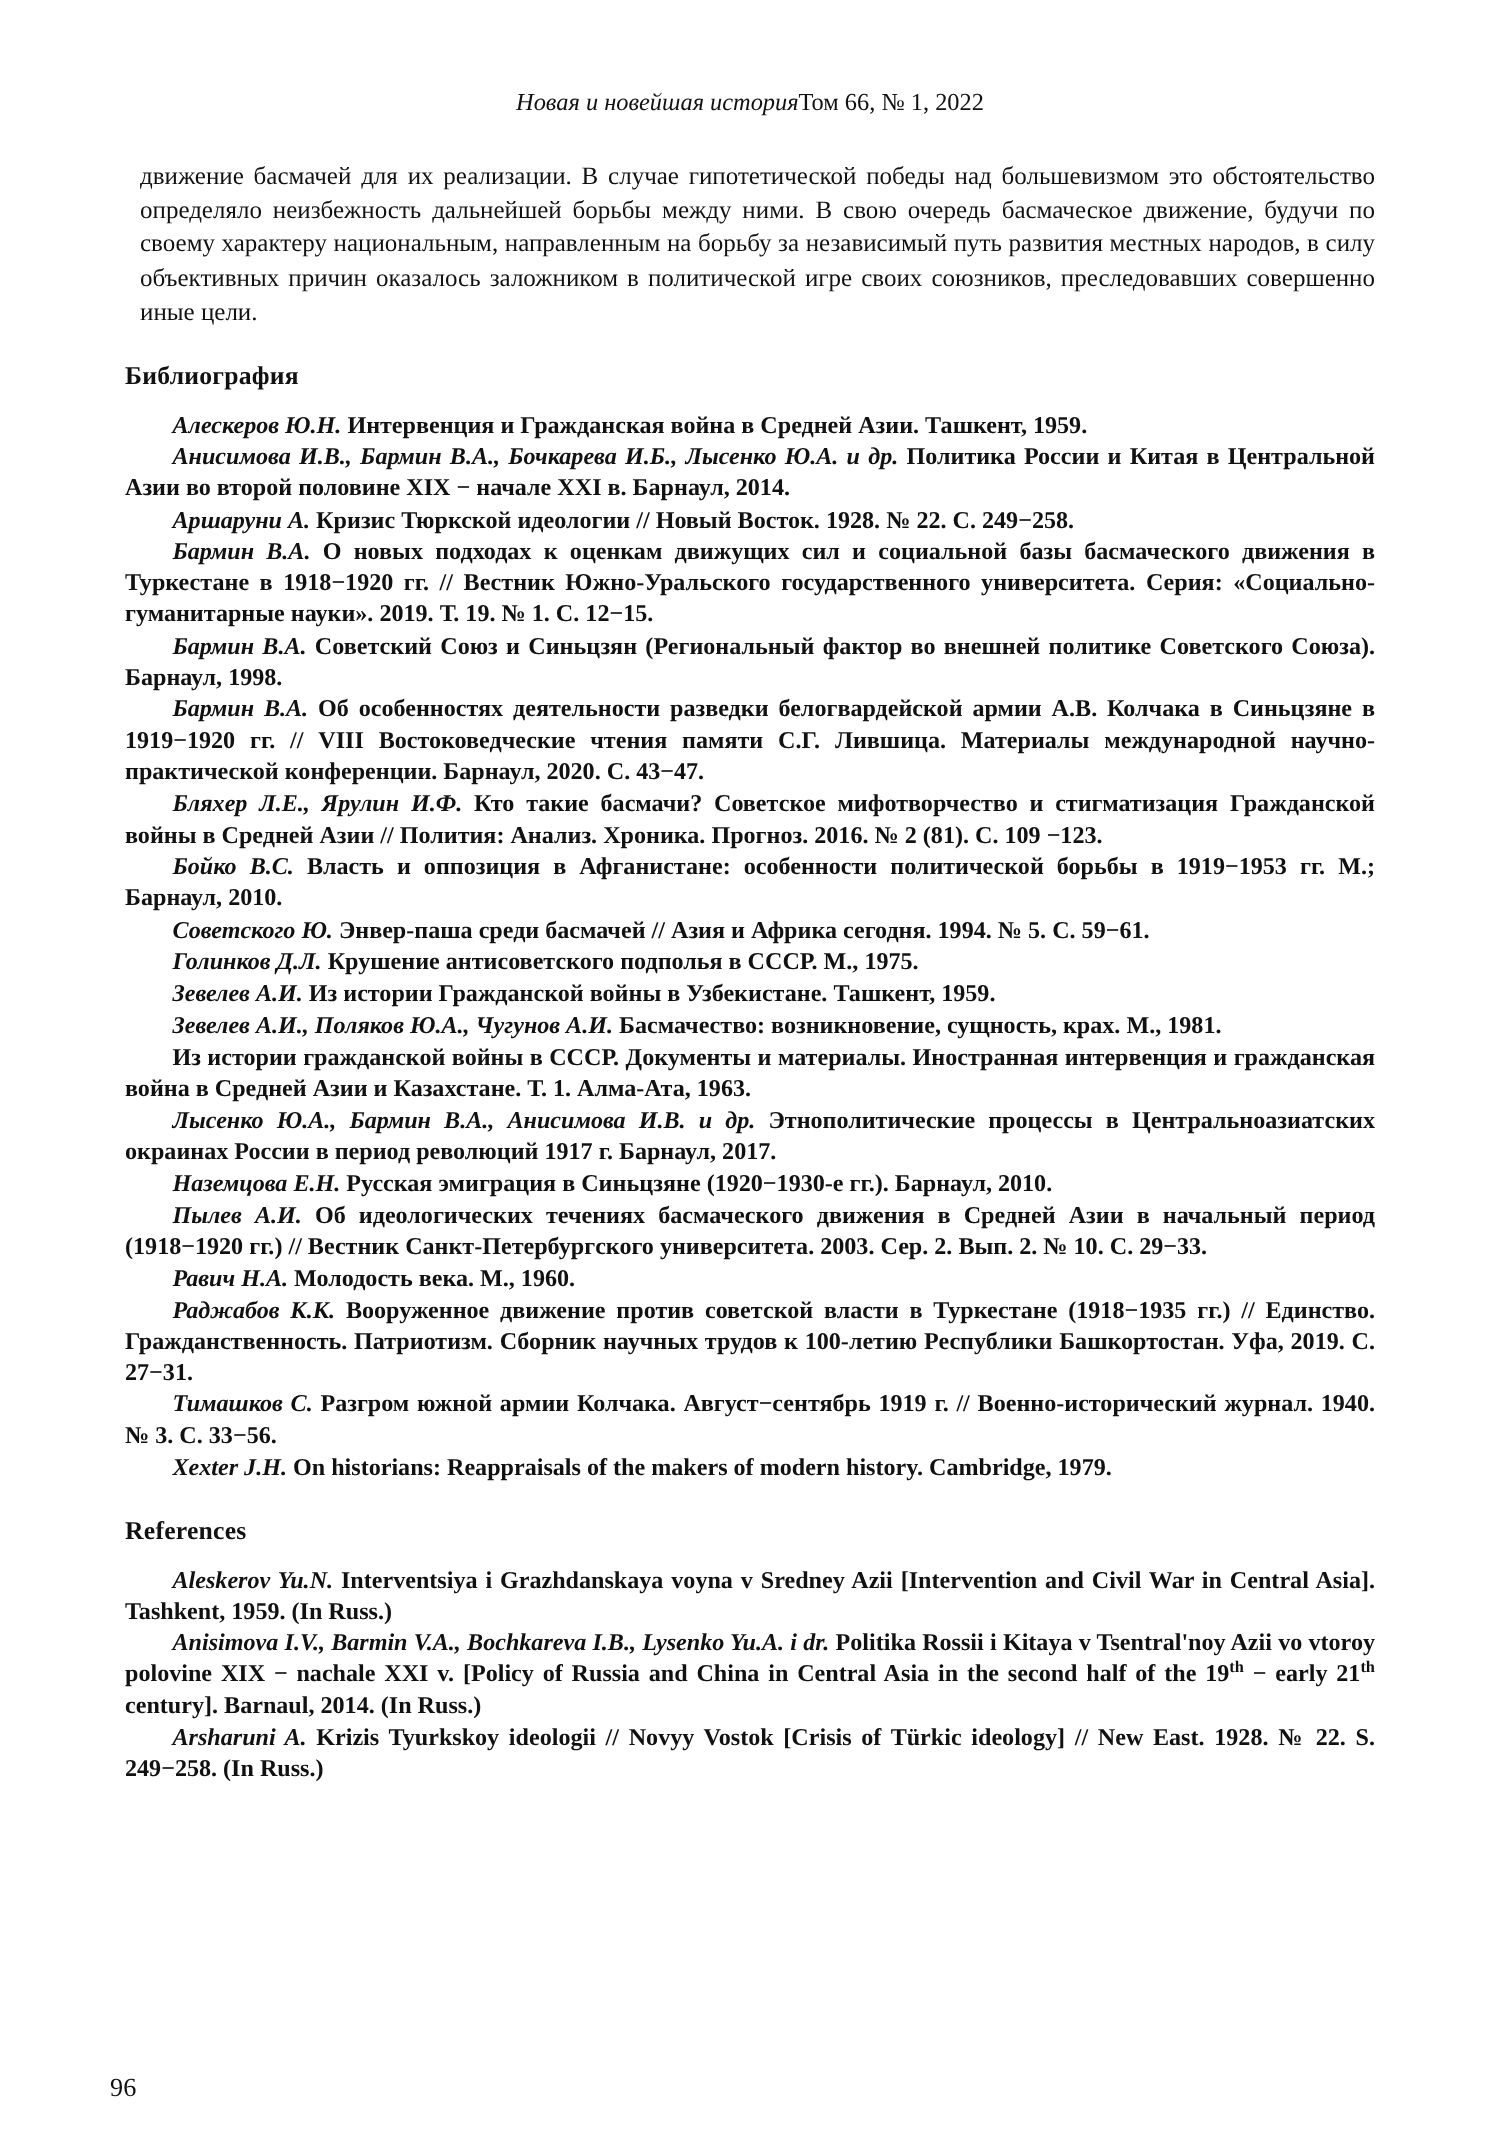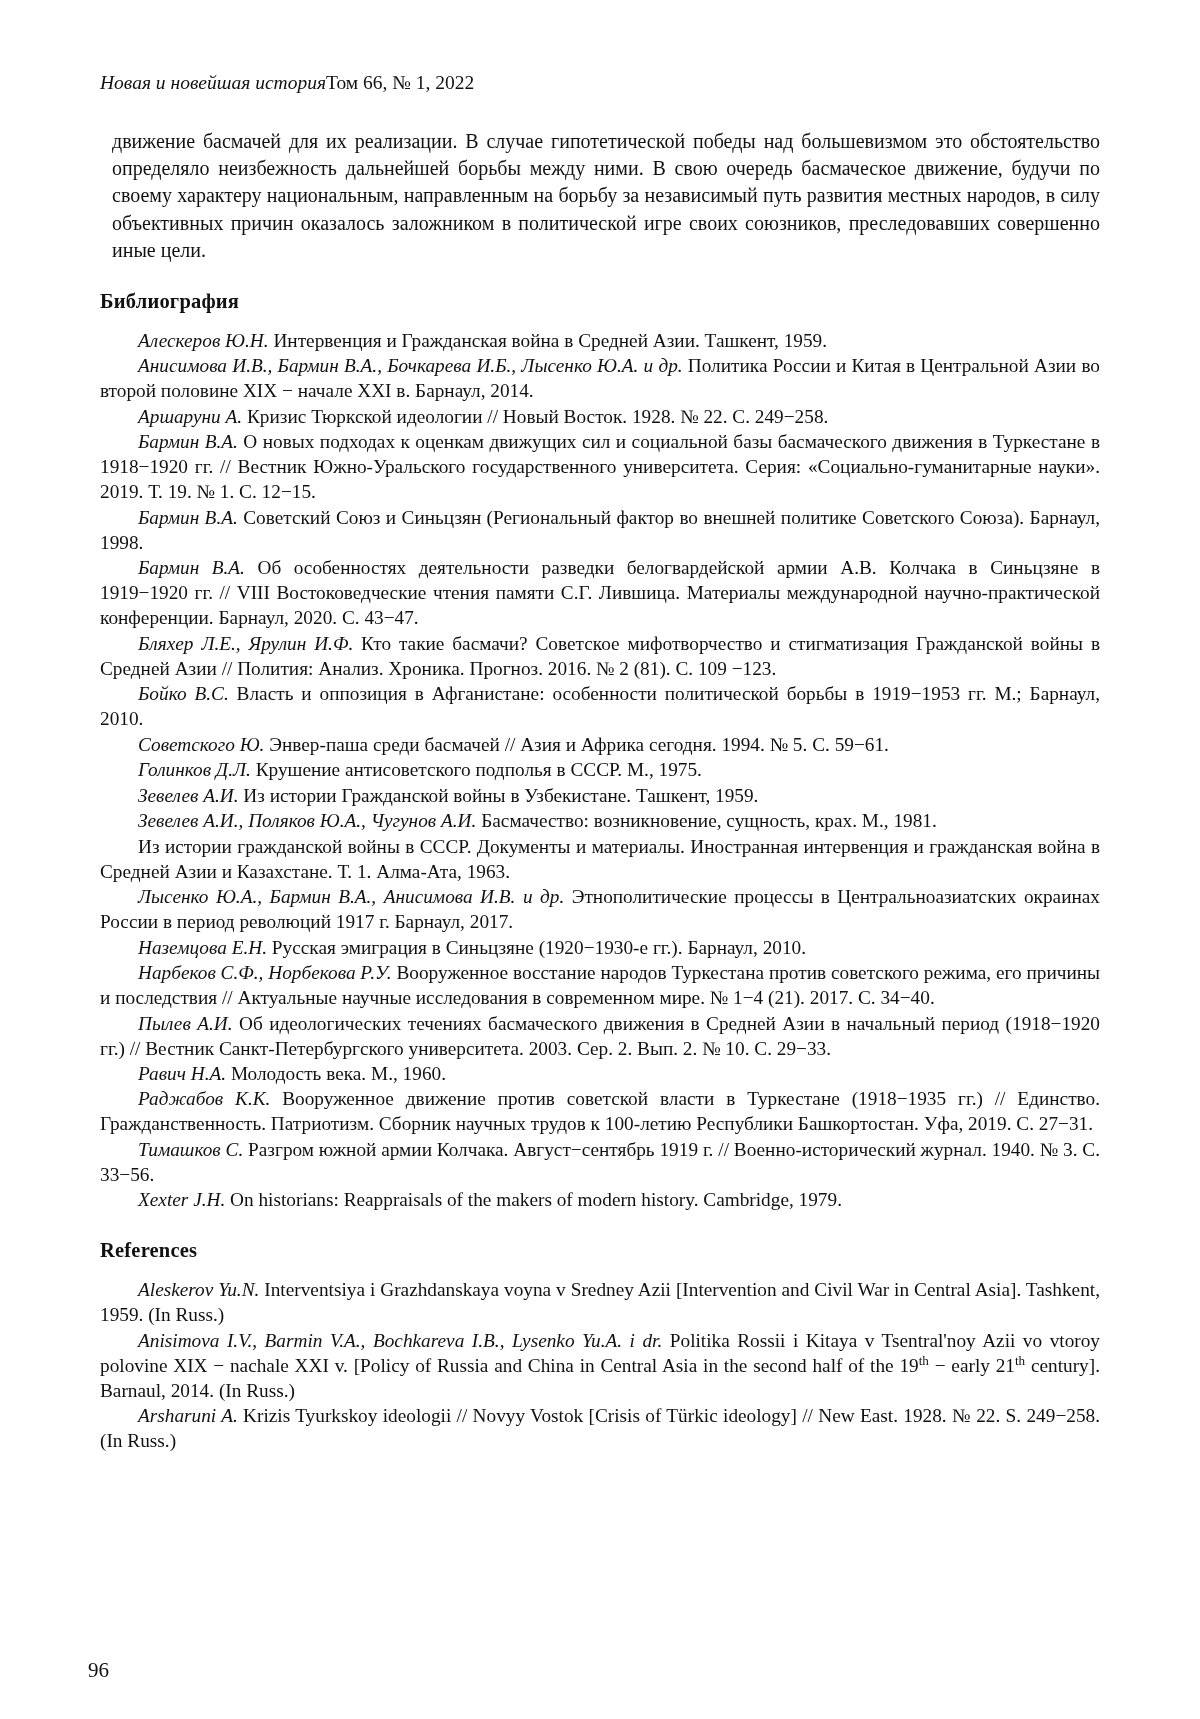--- a/index.html
+++ b/index.html
@@ -17,21 +17,21 @@
   .page {
     position: absolute;
     left: 0; top: 0;
     width: 1200px;
     height: 1719px;
     box-sizing: border-box;
     padding: 72px 100px 40px 100px;
   }
   .running-head {
     display: flex;
-    justify-content: flex-start;
+    justify-content: center;
     align-items: baseline;
     font-size: 19.5px;
     margin-bottom: 34px;
   }
   .running-head .journal {
     font-style: italic;
   }
   .running-head .issue {
     font-style: normal;
   }
@@ -47,20 +47,21 @@
     font-size: 20.5px;
     font-weight: bold;
     text-align: left;
     margin: 26px 0 16px 0;
     letter-spacing: 0.2px;
   }
   .refs {
     font-size: 19.3px;
     line-height: 1.295;
     text-align: justify;
+    font-weight: bold;
   }
   .ref {
     margin: 0 0 0.5px 0;
     text-indent: 38px;
   }
   .ref i {
     font-style: italic;
   }
   .page-number {
     position: absolute;
@@ -96,21 +97,20 @@
       <p class="ref"><i>Бармин В.А.</i><span> Об особенностях деятельности разведки белогвардейской армии А.В. Колчака в Синьцзяне в 1919−1920 гг. // VIII Востоковедческие чтения памяти С.Г. Лившица. Материалы международной научно-практической конференции. Барнаул, 2020. С. 43−47.</span></p>
       <p class="ref"><i>Бляхер Л.Е., Ярулин И.Ф.</i><span> Кто такие басмачи? Советское мифотворчество и стигматизация Гражданской войны в Средней Азии // Полития: Анализ. Хроника. Прогноз. 2016. № 2 (81). С. 109 −123.</span></p>
       <p class="ref"><i>Бойко В.С.</i><span> Власть и оппозиция в Афганистане: особенности политической борьбы в 1919−1953 гг. М.; Барнаул, 2010.</span></p>
       <p class="ref"><i>Советского Ю.</i><span> Энвер-паша среди басмачей // Азия и Африка сегодня. 1994. № 5. С. 59−61.</span></p>
       <p class="ref"><i>Голинков Д.Л.</i><span> Крушение антисоветского подполья в СССР. М., 1975.</span></p>
       <p class="ref"><i>Зевелев А.И.</i><span> Из истории Гражданской войны в Узбекистане. Ташкент, 1959.</span></p>
       <p class="ref"><i>Зевелев А.И., Поляков Ю.А., Чугунов А.И.</i><span> Басмачество: возникновение, сущность, крах. М., 1981.</span></p>
       <p class="ref"><span>Из истории гражданской войны в СССР. Документы и материалы. Иностранная интервенция и гражданская война в Средней Азии и Казахстане. Т. 1. Алма-Ата, 1963.</span></p>
       <p class="ref"><i>Лысенко Ю.А., Бармин В.А., Анисимова И.В. и др.</i><span> Этнополитические процессы в Центральноазиатских окраинах России в период революций 1917 г. Барнаул, 2017.</span></p>
       <p class="ref"><i>Наземцова Е.Н.</i><span> Русская эмиграция в Синьцзяне (1920−1930-е гг.). Барнаул, 2010.</span></p>
-      <p class="ref"><i>Нарбеков С.Ф., Норбекова Р.У.</i><span> Вооруженное восстание народов Туркестана против советского режима, его причины и последствия // Актуальные научные исследования в современном мире. № 1−4 (21). 2017. С. 34−40.</span></p>
       <p class="ref"><i>Пылев А.И.</i><span> Об идеологических течениях басмаческого движения в Средней Азии в начальный период (1918−1920 гг.) // Вестник Санкт-Петербургского университета. 2003. Сер. 2. Вып. 2. № 10. С. 29−33.</span></p>
       <p class="ref"><i>Равич Н.А.</i><span> Молодость века. М., 1960.</span></p>
       <p class="ref"><i>Раджабов К.К.</i><span> Вооруженное движение против советской власти в Туркестане (1918−1935 гг.) // Единство. Гражданственность. Патриотизм. Сборник научных трудов к 100-летию Республики Башкортостан. Уфа, 2019. С. 27−31.</span></p>
       <p class="ref"><i>Тимашков С.</i><span> Разгром южной армии Колчака. Август−сентябрь 1919 г. // Военно-исторический журнал. 1940. № 3. С. 33−56.</span></p>
       <p class="ref"><i>Xexter J.H.</i><span> On historians: Reappraisals of the makers of modern history. Cambridge, 1979.</span></p>
     </div>
 
   <h2 class="section-title">References</h2>
   <div class="refs" id="ref-list">
       <p class="ref"><i>Aleskerov Yu.N.</i><span> Interventsiya i Grazhdanskaya voyna v Sredney Azii [Intervention and Civil War in Central Asia]. Tashkent, 1959. (In Russ.)</span></p>

